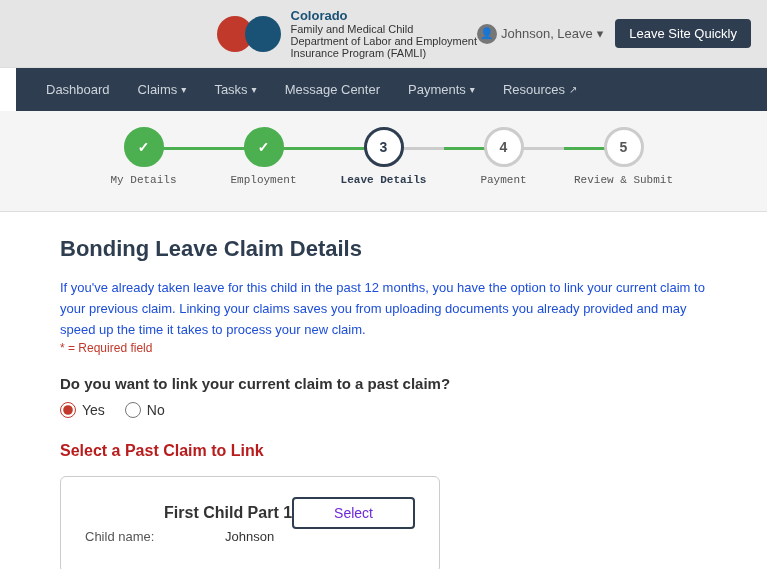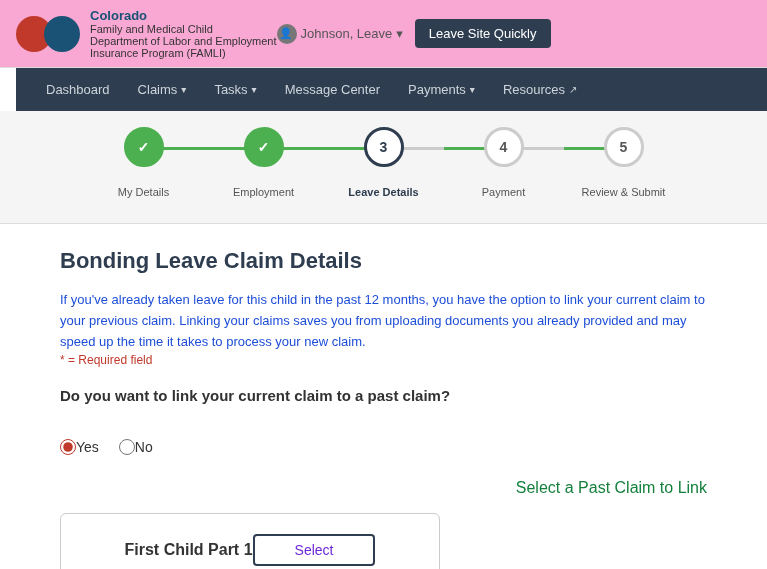--- a/index.html
+++ b/index.html
@@ -1,19 +1,19 @@
 <!DOCTYPE html>
 <html><head>
   <meta charset="utf-8">
   <style>
     * { box-sizing: border-box; margin: 0; padding: 0; }
     body { font-family: Arial, sans-serif; font-size: 14px; background: #fff; color: #333; width: 767px; min-height: 569px; overflow-x: hidden; }
 
     
-    .header { background: #f9a8d4; display: flex; align-items: center; justify-content: flex-start; padding: 8px 16px; border-bottom: 1px solid #ddd; }
+    .header { background: #e5e5e5; display: flex; align-items: center; justify-content: flex-end; padding: 8px 16px; border-bottom: 1px solid #ddd; }
     .header-left { display: flex; align-items: center; gap: 10px; }
     .logo-circle-red { width: 36px; height: 36px; border-radius: 50%; background: #c0392b; display: inline-block; }
     .logo-circle-blue { width: 36px; height: 36px; border-radius: 50%; background: #1a5276; display: inline-block; margin-left: -8px; }
     .header-text { font-size: 11px; color: #333; }
     .header-text .title { font-weight: bold; font-size: 13px; color: #1a5276; }
     .header-right { display: flex; align-items: center; gap: 12px; }
     .user-link { display: flex; align-items: center; gap: 4px; color: #555; font-size: 13px; cursor: pointer; }
     .user-icon { width: 20px; height: 20px; border-radius: 50%; background: #777; display: flex; align-items: center; justify-content: center; color: #fff; font-size: 11px; }
     .leave-btn { background: #2e3d4f; color: #fff; border: none; padding: 7px 14px; border-radius: 4px; font-size: 13px; cursor: pointer; white-space: nowrap; }
 
@@ -25,40 +25,40 @@
     
     .steps-container { background: #f5f5f5; padding: 16px 0 24px; border-bottom: 1px solid #ddd; }
     .steps { display: flex; align-items: flex-start; justify-content: center; gap: 0; }
     .step-wrapper { display: flex; flex-direction: column; align-items: center; position: relative; min-width: 120px; }
     .step-line-left { position: absolute; top: 20px; left: 0; right: 50%; height: 3px; background: #4caf50; z-index: 0; }
     .step-line-right { position: absolute; top: 20px; left: 50%; right: 0; height: 3px; background: #ccc; z-index: 0; }
     .step-line-right.done { background: #4caf50; }
     .step-circle { width: 40px; height: 40px; border-radius: 50%; display: flex; align-items: center; justify-content: center; font-size: 14px; font-weight: bold; z-index: 1; border: 3px solid #ccc; background: #fff; color: #555; }
     .step-circle.done { background: #4caf50; border-color: #4caf50; color: #fff; }
     .step-circle.active { background: #fff; border-color: #2e3d4f; color: #2e3d4f; }
-    .step-label { font-size: 11px; color: #555; margin-top: 18px; text-align: center; line-height: 1.3; }
+    .step-label { font-size: 11px; color: #555; margin-top: 6px; text-align: center; line-height: 1.3; font-family: Liberation Mono, monospace; }
     .step-label.active { color: #2e3d4f; font-weight: bold; }
 
     
     .content { padding: 24px 60px 24px; }
     .page-title { color: #2e3d4f; font-size: 22px; font-weight: bold; margin-bottom: 16px; }
     .info-text { font-size: 13px; color: #1d4ed8; line-height: 1.6; }
     .required-note { font-size: 12px; color: #555; margin-bottom: 20px; }
     .required-note span { color: #c0392b; }
 
     
     .question { font-size: 15px; font-weight: bold; margin-bottom: 10px; }
     .radio-group { display: flex; align-items: center; gap: 20px; margin-bottom: 24px; }
-    .radio-option { display: flex; align-items: center; font-size: 14px; cursor: pointer; margin-top: 25px; }
+    .radio-option { display: flex; align-items: center; gap: 6px; font-size: 14px; cursor: pointer; }
     .radio-input { width: 16px; height: 16px; cursor: pointer; accent-color: #c0392b; }
 
     
-    .section-title { color: #15803d; font-size: 16px; font-weight: normal; margin-bottom: 16px; text-align: right; }
+    .section-title { color: #b91c1c; font-size: 16px; font-weight: bold; margin-bottom: 16px; }
     .claim-card { border: 1px solid #ccc; border-radius: 6px; padding: 20px 24px; max-width: 380px; background: #fff; }
-    .claim-card-header { display: flex; align-items: center; justify-content: center; margin-bottom: 26px; }
+    .claim-card-header { display: flex; align-items: center; justify-content: flex-end; margin-bottom: 0; }
     .claim-title { font-size: 16px; font-weight: bold; color: #333; }
     .select-btn { background: #fff; border: 2px solid #2e3d4f; color: #6d28d9; padding: 6px 40px; border-radius: 4px; font-size: 14px; cursor: pointer; font-weight: 500; }
     .claim-field { display: flex; margin-bottom: 8px; font-size: 13px; }
     .field-label { color: #555; font-weight: 500; min-width: 140px; }
     .field-value { color: #333; }
 
     .checkmark::before { content: '✓'; }
   </style>
 </head>
 <body>

